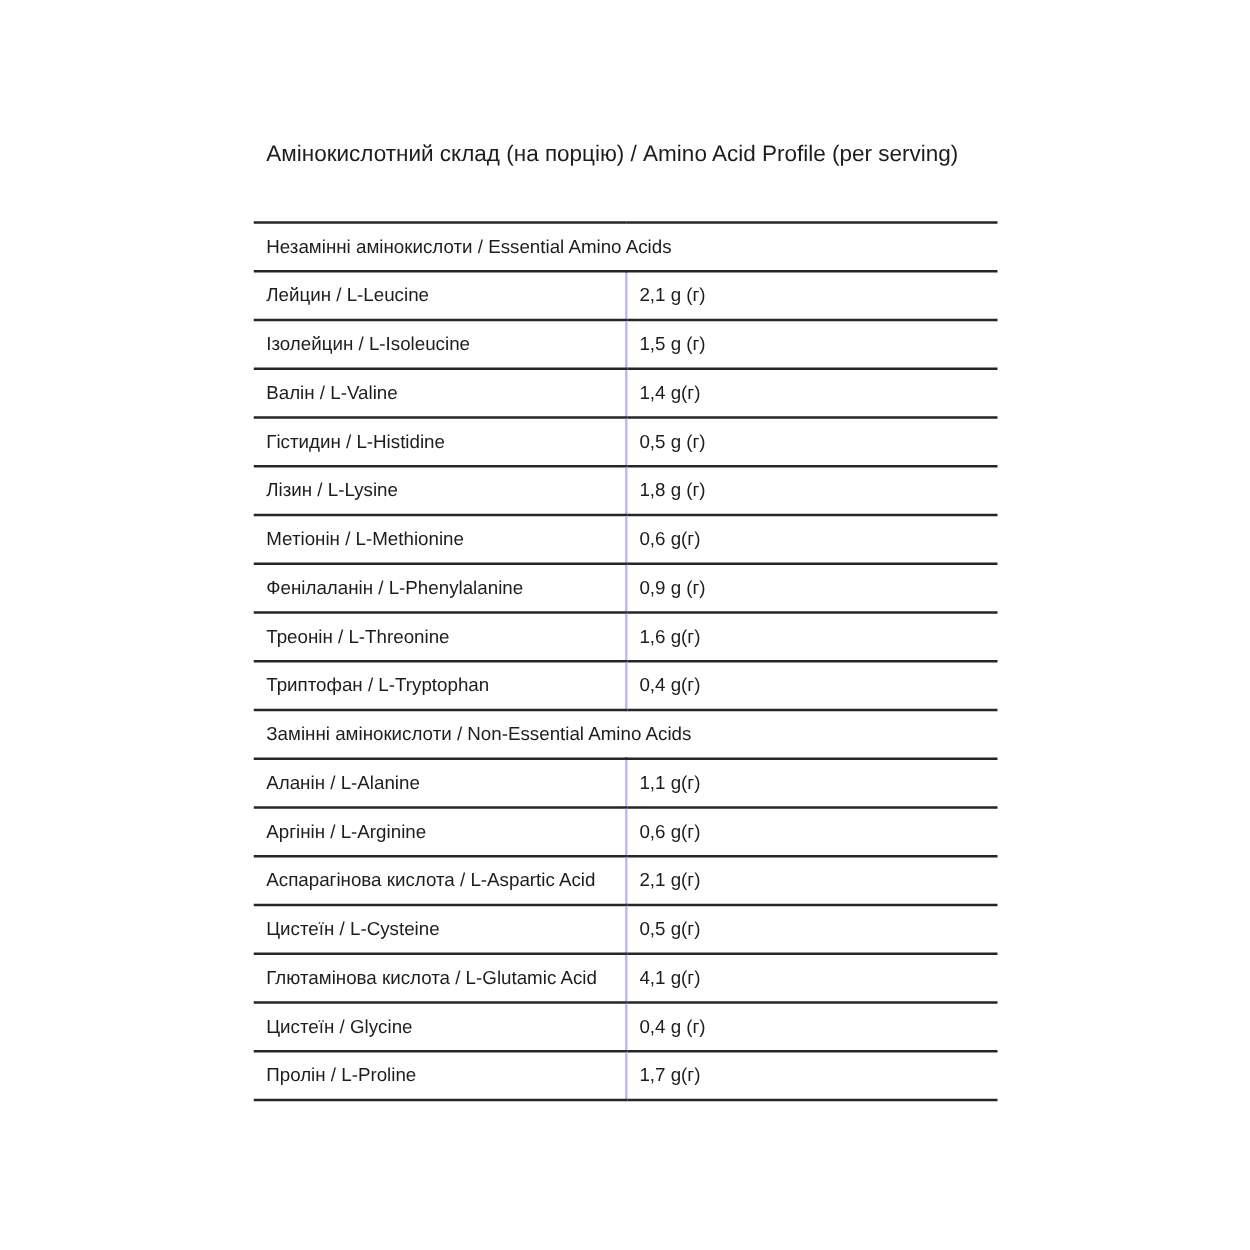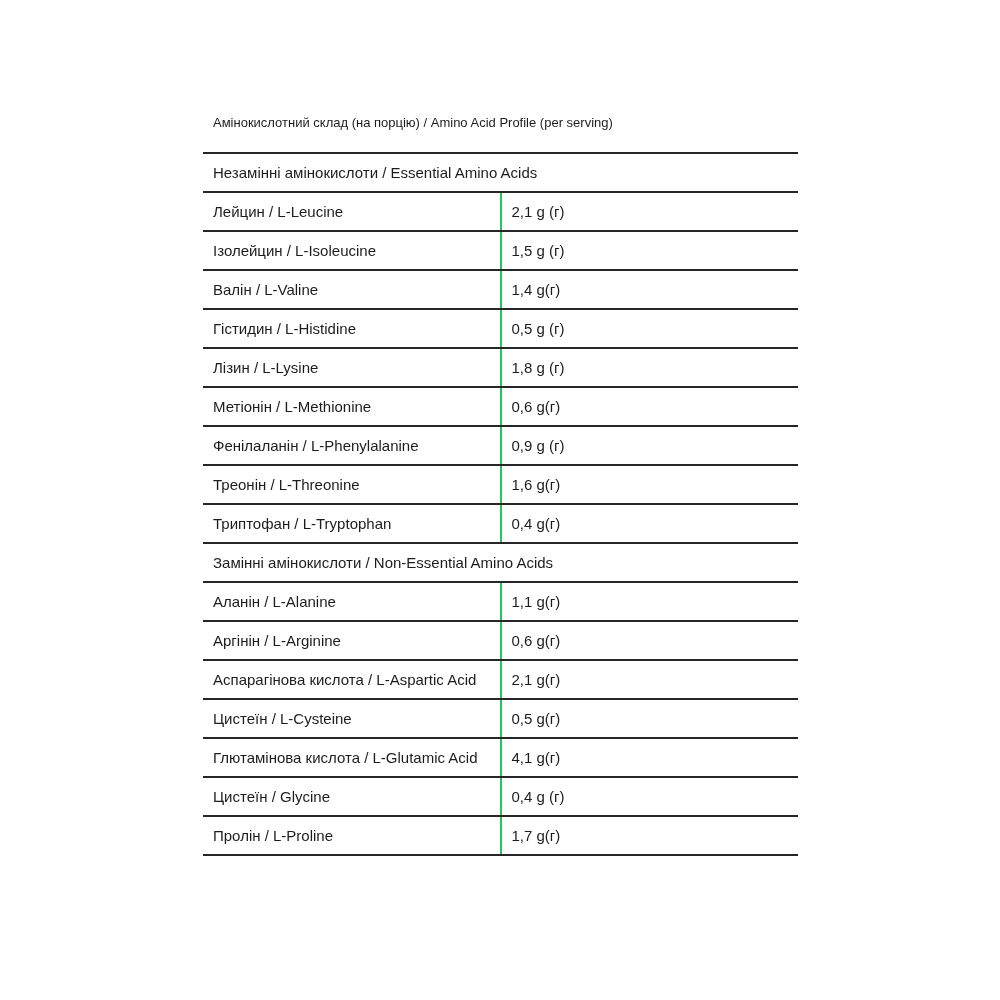--- a/index.html
+++ b/index.html
@@ -18,43 +18,44 @@
   .doc {
     position: absolute;
     left: 203px;
     top: 110px;
     width: 595px;
   }
   .doc-title {
     box-sizing: border-box;
     height: 42px;
     padding: 3px 0 16px 10px;
-    font-size: 13px;
+    font-size: 18px;
     line-height: 20px;
     white-space: nowrap;
   }
   table.amino {
     border-collapse: collapse;
     table-layout: fixed;
     width: 595px;
+    margin-top: 25px;
   }
   table.amino td {
     box-sizing: border-box;
     height: 39px;
     font-size: 15px;
     line-height: 18px;
     padding: 0 4px 0 10px;
     vertical-align: middle;
     border-bottom: 2px solid #262626;
     white-space: nowrap;
     overflow: hidden;
   }
   td.name {
     width: 425px;
-    border-right: 2px solid #22c55e;
+    border-right: 2px solid #c4b5fd;
   }
   td.val {
     padding-left: 20px;
   }
   td.sec {
     border-right: none;
   }
   tr.first td {
     border-top: 2px solid #262626;
   }

